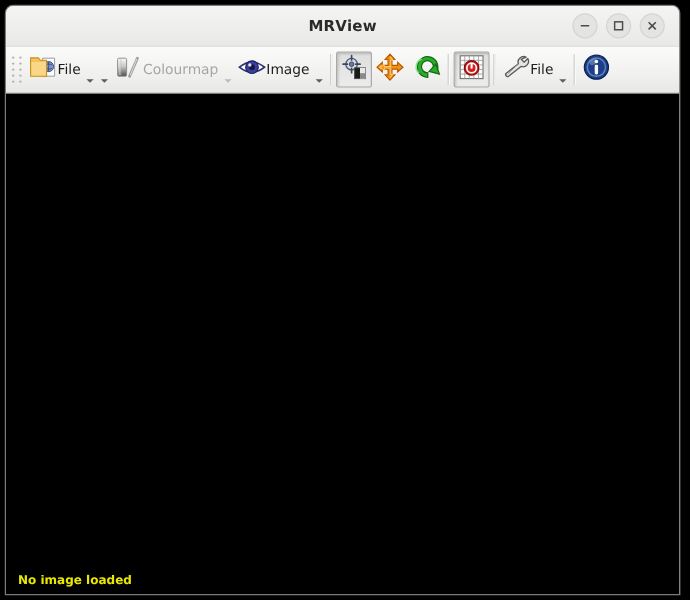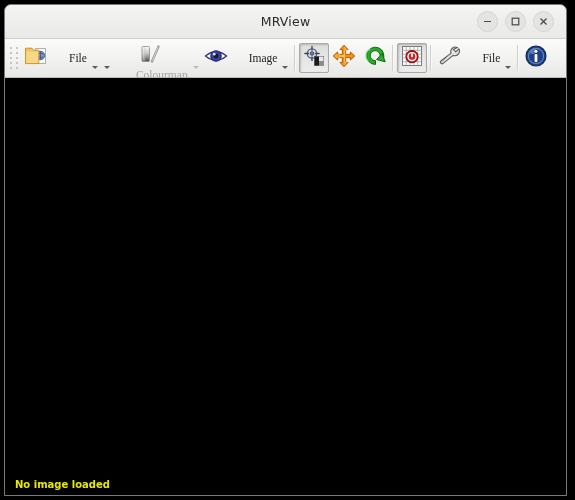--- a/index.html
+++ b/index.html
@@ -33,21 +33,21 @@
     background: linear-gradient(to bottom, #f4f4f3 0%, #e9e9e7 100%);
     border-bottom: 1px solid #cdcdcb;
     border-radius: 6px 6px 0 0;
   }
   #window-title {
     position: absolute;
     left: 0; right: 0; top: 0;
     line-height: 33px;
     text-align: center;
     font-size: 12.5px;
-    font-weight: normal;
+    font-weight: bold;
     color: #2a2a2a;
     letter-spacing: 0.2px;
   }
   .win-btn {
     position: absolute;
     top: 6px;
     width: 21px;
     height: 21px;
     border-radius: 50%;
     background: #e4e4e2;
@@ -92,28 +92,27 @@
 
   .tb-item {
     display: flex;
     align-items: center;
     height: 30px;
     padding: 0 2px;
     cursor: pointer;
     flex: none;
     position: relative;
   }
-  .tb-item.disabled { cursor: default; flex-direction: column; }
+  .tb-item.disabled { cursor: default; }
 
   .tb-label {
     font-size: 11.5px;
     color: #1d1d1d;
-    margin-left: 21px;
+    margin-left: 0;
     white-space: nowrap;
-    font-family: Liberation Serif, serif;
   }
   .tb-item.disabled .tb-label { color: #a6a6a4; }
 
   .tb-arrow {
     width: 12px;
     height: 30px;
     display: flex;
     align-items: flex-end;
     justify-content: center;
     padding-bottom: 4px;

